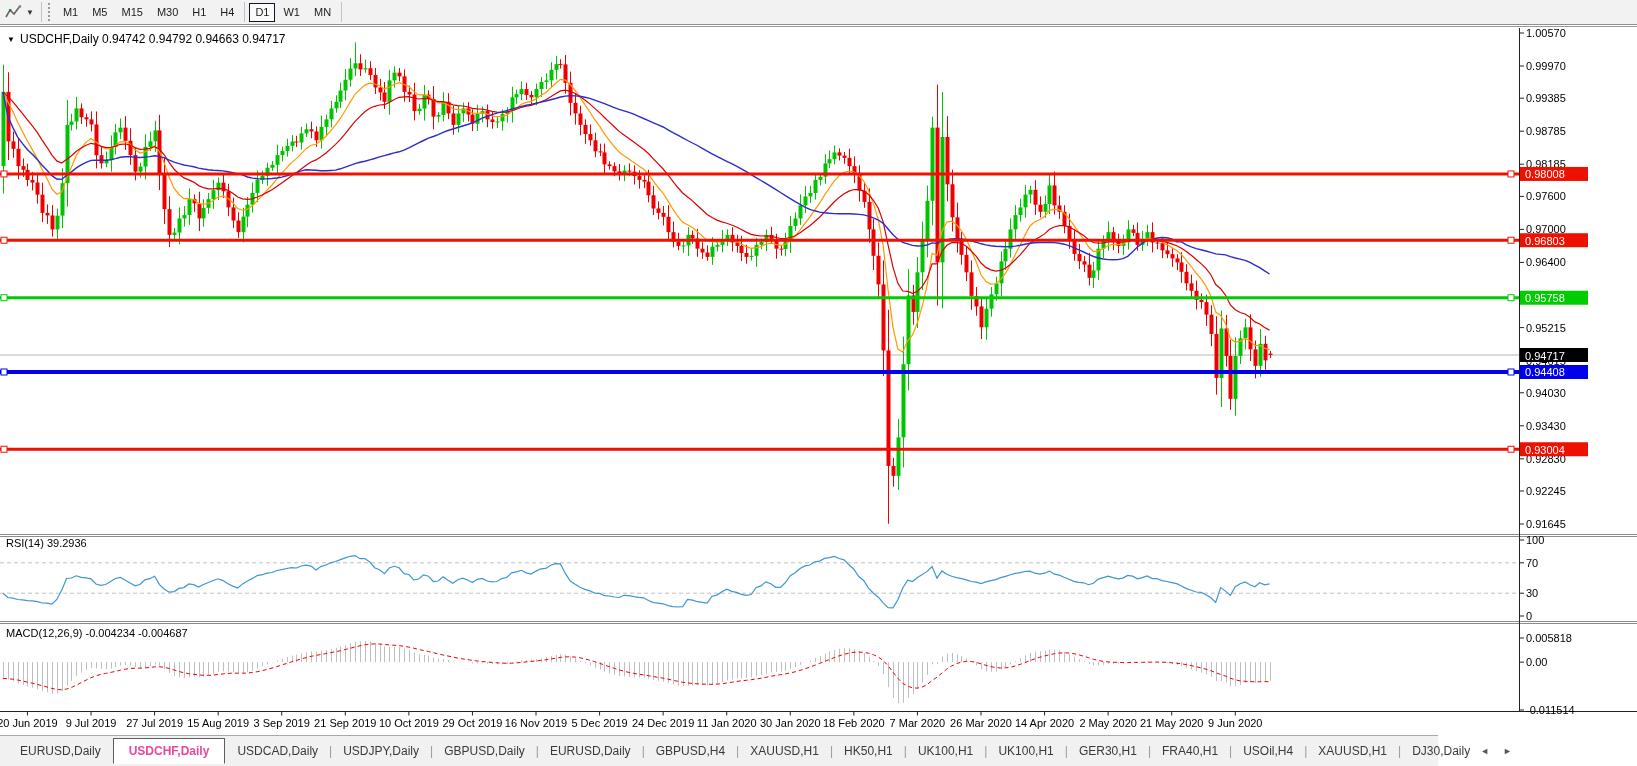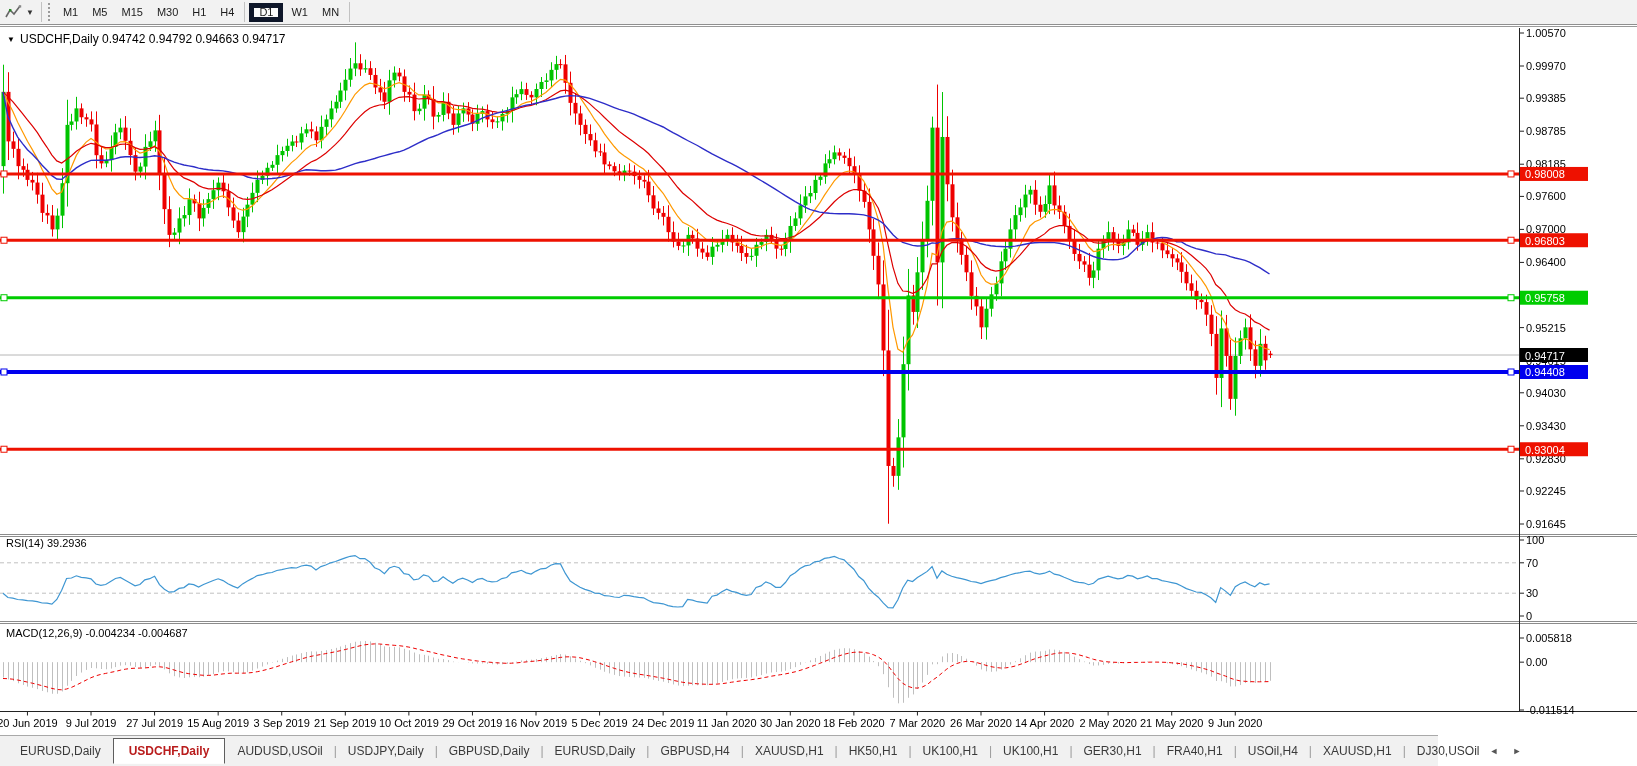--- a/index.html
+++ b/index.html
@@ -19,32 +19,32 @@
   .tool-icon{display:flex;align-items:center;padding:0 2px 0 5px;}
   .dd-arrow{font-size:8px;color:#333;margin:0 4px 0 1px;}
   .vsep{width:1px;height:20px;background:#c2c2c2;margin:0 3px;}
   .grip{width:0;height:18px;border-left:2px dotted #9a9a9a;margin:0 6px 0 3px;}
   .tf-btn{
     min-width:24px;height:19px;padding:0 5px;margin:12px 1px;
     display:flex;align-items:center;justify-content:center;
     background:transparent;border:1px solid transparent;box-sizing:border-box;
     cursor:default;user-select:none;
   }
-  .tf-btn.active{background:#fbfbfb;border:5px solid #0f172a;}
+  .tf-btn.active{background:#fbfbfb;border:1px solid #0f172a;}
   
   .tabbar{
     position:absolute;top:735px;left:0;width:1438px;height:31px;
     background:#f1f1f1;border-top:1px solid #a9a9a9;
     display:flex;align-items:center;padding-left:10px;box-sizing:border-box;
     font-size:12px;color:#3a3a3a;white-space:nowrap;
   }
   .tab{padding:5px 10px;cursor:default;}
   .tab.active{
     background:#ffffff;border:1px solid #5e5e5e;border-bottom:1px solid #fdfdfd;
-    font-weight:bold;color:#b91c1c;padding:5px 15px;margin:0 2px;
+    font-weight:bold;color:#ec4899;padding:5px 15px;margin:0 2px;
   }
   .tab-sep{color:#9a9a9a;padding:0 1px;}
   .tab-arrows{margin-left:auto;margin-right:12px;display:flex;gap:14px;color:#555;font-size:9px;}
   .tab-arrows span{cursor:default;}
   svg text{font-family:"Liberation Sans", sans-serif;}
 </style>
 </head>
 <body>
 
 <div class="toolbar" id="toolbar">
@@ -1009,21 +1009,21 @@
     </g>
     <g>
       <text x="7" y="42" font-size="8px" fill="#000">▼</text>
       <text x="20" y="43" font-size="12px" fill="#000">USDCHF,Daily  0.94742 0.94792 0.94663 0.94717</text>
     </g>
   </svg>
 
 <div class="tabbar" id="tabbar">
     <span class="tab">EURUSD,Daily</span>
     <span class="tab active">USDCHF,Daily</span>
-    <span class="tab">AUDUSD,USOil</span>
+    <span class="tab">USDCAD,Daily</span>
     <span class="tab-sep">|</span>
     <span class="tab">USDJPY,Daily</span>
     <span class="tab-sep">|</span>
     <span class="tab">GBPUSD,Daily</span>
     <span class="tab-sep">|</span>
     <span class="tab">EURUSD,Daily</span>
     <span class="tab-sep">|</span>
     <span class="tab">GBPUSD,H4</span>
     <span class="tab-sep">|</span>
     <span class="tab">XAUUSD,H1</span>
@@ -1035,18 +1035,18 @@
     <span class="tab">UK100,H1</span>
     <span class="tab-sep">|</span>
     <span class="tab">GER30,H1</span>
     <span class="tab-sep">|</span>
     <span class="tab">FRA40,H1</span>
     <span class="tab-sep">|</span>
     <span class="tab">USOil,H4</span>
     <span class="tab-sep">|</span>
     <span class="tab">XAUUSD,H1</span>
     <span class="tab-sep">|</span>
-    <span class="tab">DJ30,USOil</span>
+    <span class="tab">DJ30,Daily</span>
     <span class="tab-arrows">
       <span>◄</span>
       <span>►</span>
     </span>
   </div>
 
 </body></html>

